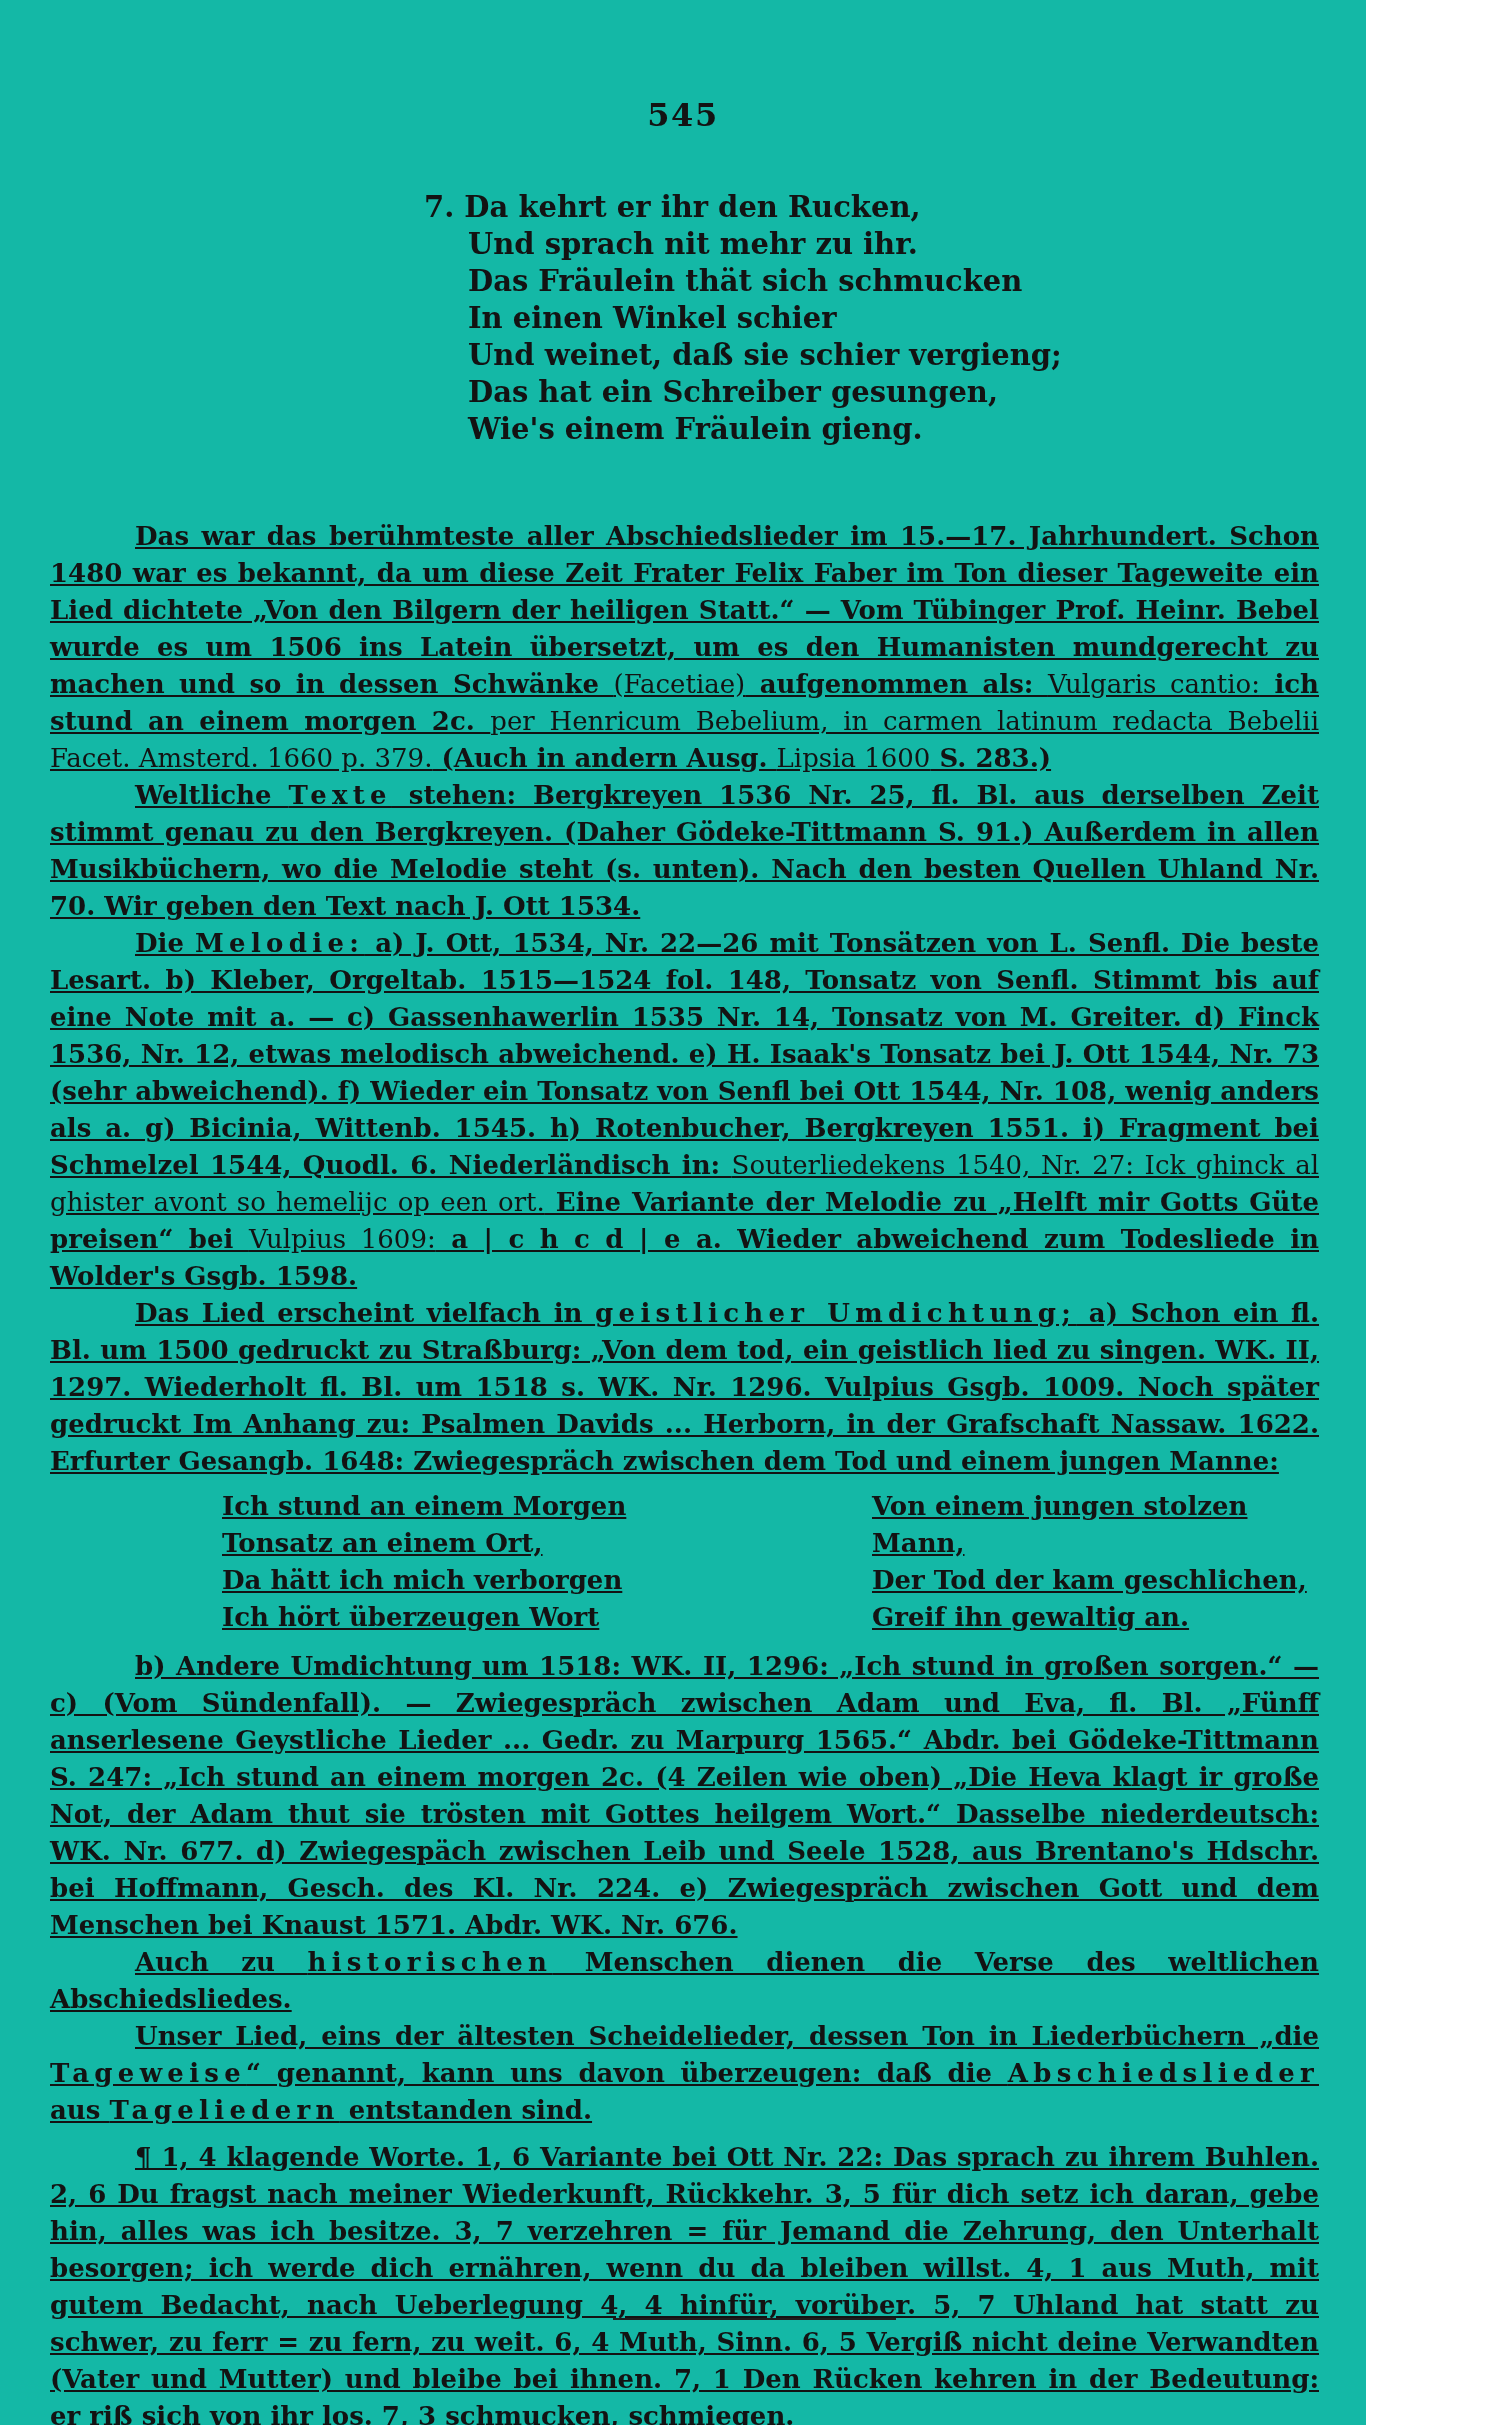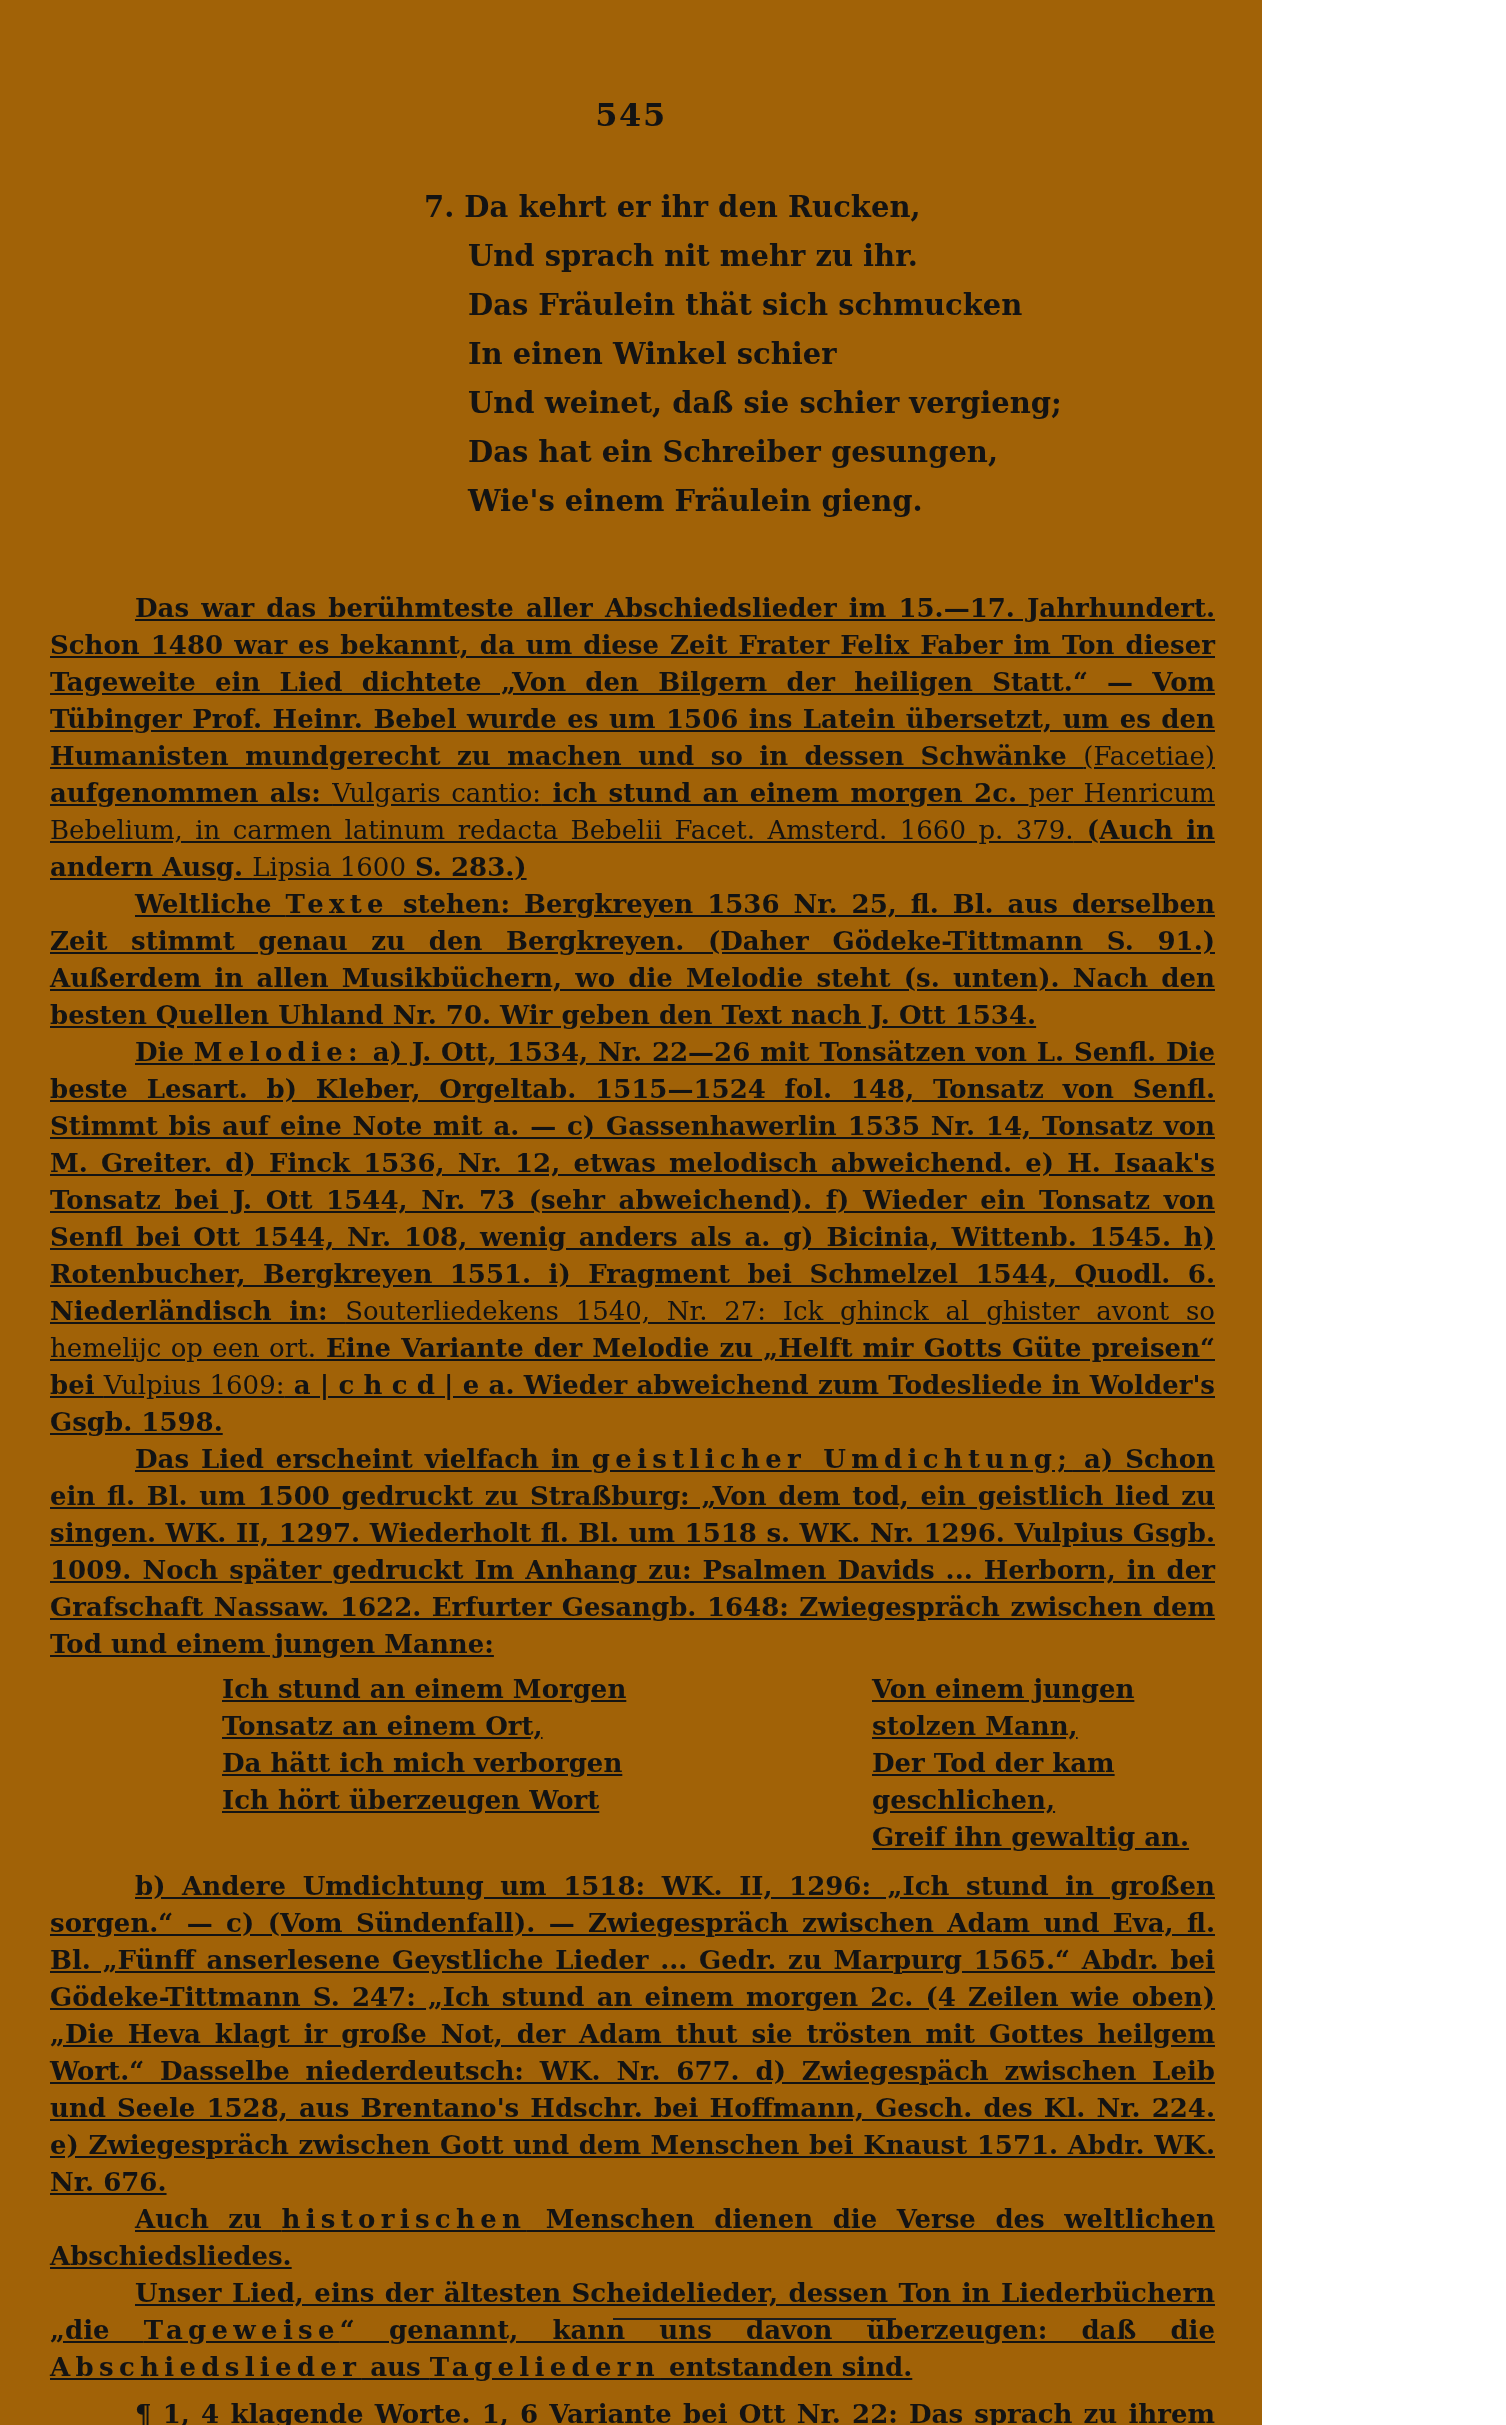--- a/index.html
+++ b/index.html
@@ -1,38 +1,38 @@
 <!DOCTYPE html>
 <html lang="de" style="font-size:12px"><head>
 <meta charset="utf-8">
 <style>
   html, body { margin: 0; padding: 0; background: #ffffff; }
   .page {
     position: relative;
-    width: 1262px;
+    width: 1366px;
     height: 2426px;
-    background: #a16207;
+    background: #14b8a6;
     color: #131313;
     font-family: "DejaVu Serif", serif;
     overflow: hidden;
   }
   .page-number {
     padding-top: 96px;
     text-align: center;
     font-size: 32px;
     font-weight: bold;
     letter-spacing: 1.5px;
   }
   .opening-verse {
     margin: 55px 0 0 424px;
     font-size: 29px;
     font-weight: bold;
     line-height: 37px;
   }
-  .opening-verse .vline { padding-left: 44px; margin-top: 12px; }
+  .opening-verse .vline { padding-left: 44px; }
   .opening-verse .vline.first { padding-left: 0; }
   .page-body {
     margin: 70px 47px 0 50px;
     font-size: 26px;
     font-weight: bold;
     line-height: 37px;
     text-align: justify;
     text-decoration: underline;
   }
   .para { margin: 0; text-indent: 85px; }

